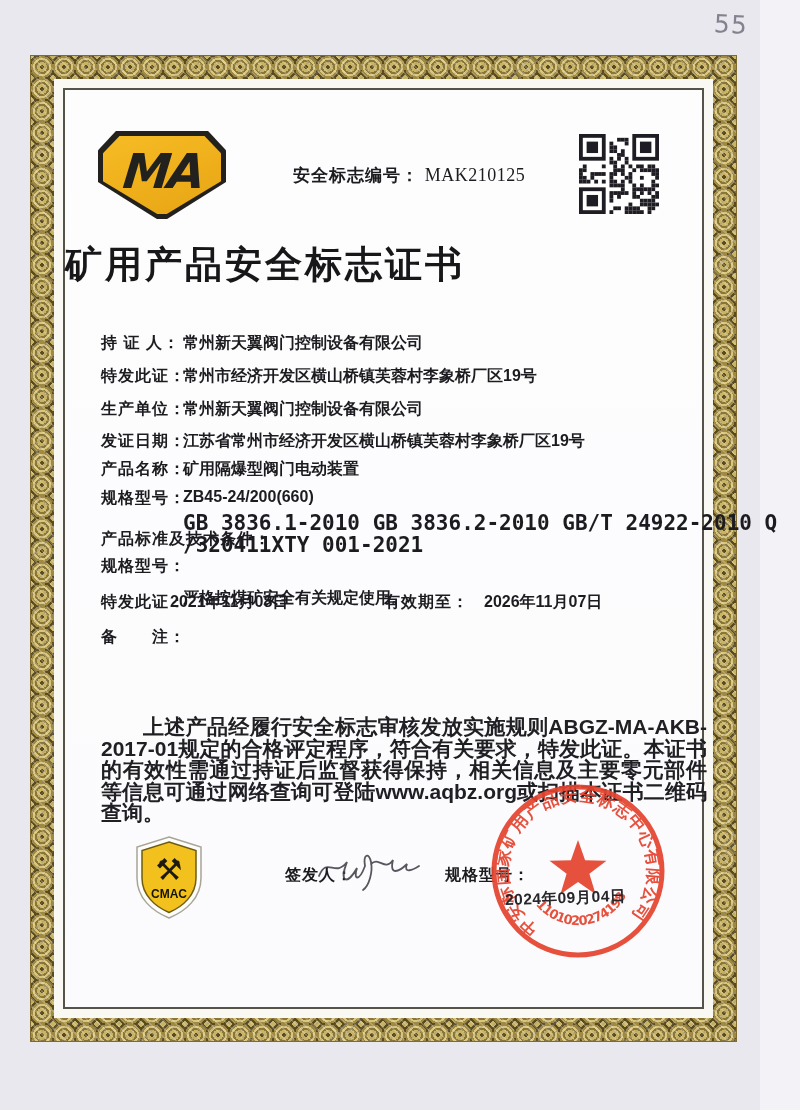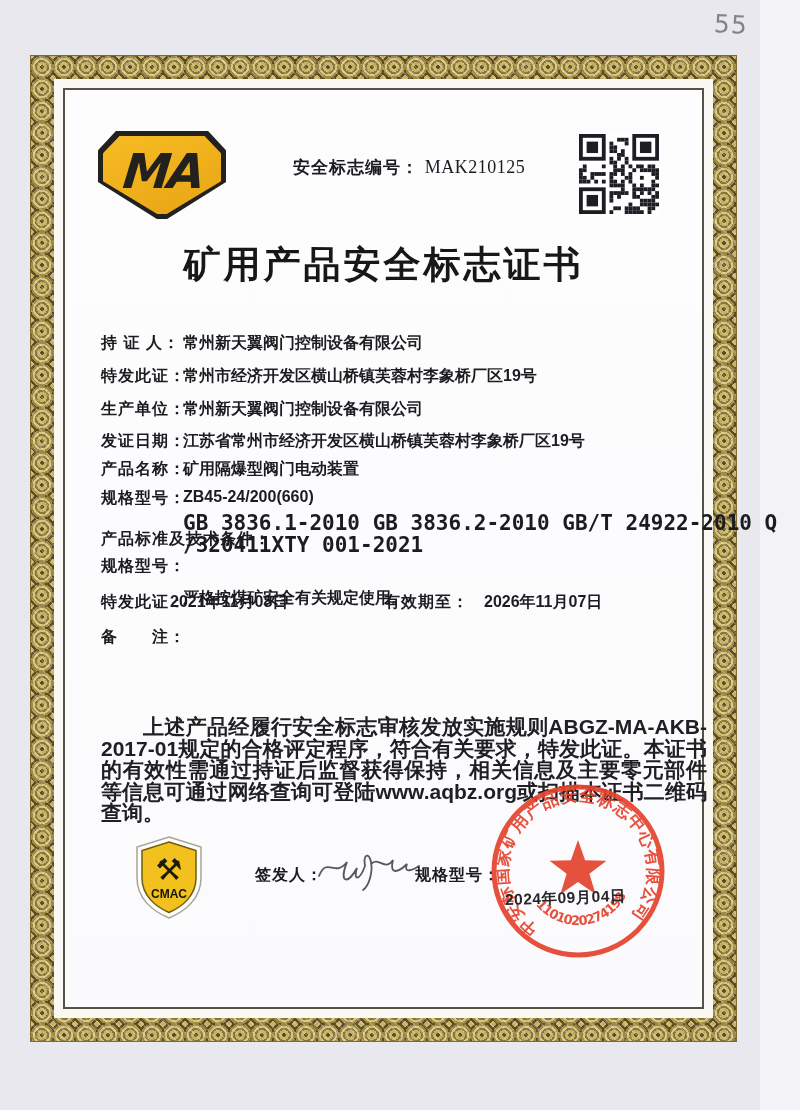--- a/index.html
+++ b/index.html
@@ -38,37 +38,37 @@
   .ma-inner{
     width:118px;height:78px;
     clip-path:polygon(14% 0,86% 0,100% 22%,100% 58%,54% 100%,46% 100%,0 58%,0 22%);
     background:linear-gradient(160deg,#f6bc25,#e8a413);
     display:flex;align-items:center;justify-content:center;
   }
   .ma-text{
     font-family:"DejaVu Sans",sans-serif;font-weight:900;font-style:italic;
     font-size:48px;color:#23211d;letter-spacing:-3px;transform:skewX(-6deg) translateY(-4px);
   }
-  .cert-no{left:228px;top:66px;font-size:17px;font-weight:700;letter-spacing:1px;}
+  .cert-no{left:228px;top:74px;font-size:17px;font-weight:700;letter-spacing:1px;}
   .cert-no .val{font-family:"Liberation Serif","DejaVu Serif",serif;font-weight:400;font-size:18px;letter-spacing:.5px;}
   .qr{left:514px;top:44px;}
   .title{
-    left:0;top:150px;width:100%;text-align:center;
+    left:0;top:150px;width:100%;text-align:left;
     font-family:"DejaVu Serif","Liberation Serif",serif;
     font-size:37px;font-weight:900;letter-spacing:3px;color:#17171a;
   }
   .row{left:0;width:100%;font-size:16px;}
   .row .lab{position:absolute;left:36px;font-weight:700;letter-spacing:1px;white-space:pre;}
   .row .val{position:absolute;left:118px;font-weight:700;white-space:pre;}
   .std-val{left:221px;font-family:"DejaVu Sans Mono","Liberation Mono",monospace;font-weight:700;font-size:21px;line-height:22px;}
   .para{
     left:36px;top:626px;width:606px;font-size:21px;line-height:21.5px;font-weight:700;
     text-align:justify;text-indent:2em;color:#202024;
   }
-  .sig-label{font-size:16px;font-weight:700;letter-spacing:1px;}
+  .sig-label{font-size:16px;font-weight:700;letter-spacing:1px;margin-left:30px;}
   
   .stamp{left:424px;top:692px;}
   .stamp-date{
     left:440px;top:798px;font-size:15.5px;font-weight:700;color:#26262b;
     letter-spacing:.5px;transform:rotate(-2deg);white-space:nowrap;
   }
 </style>
 </head>
 <body>
 

